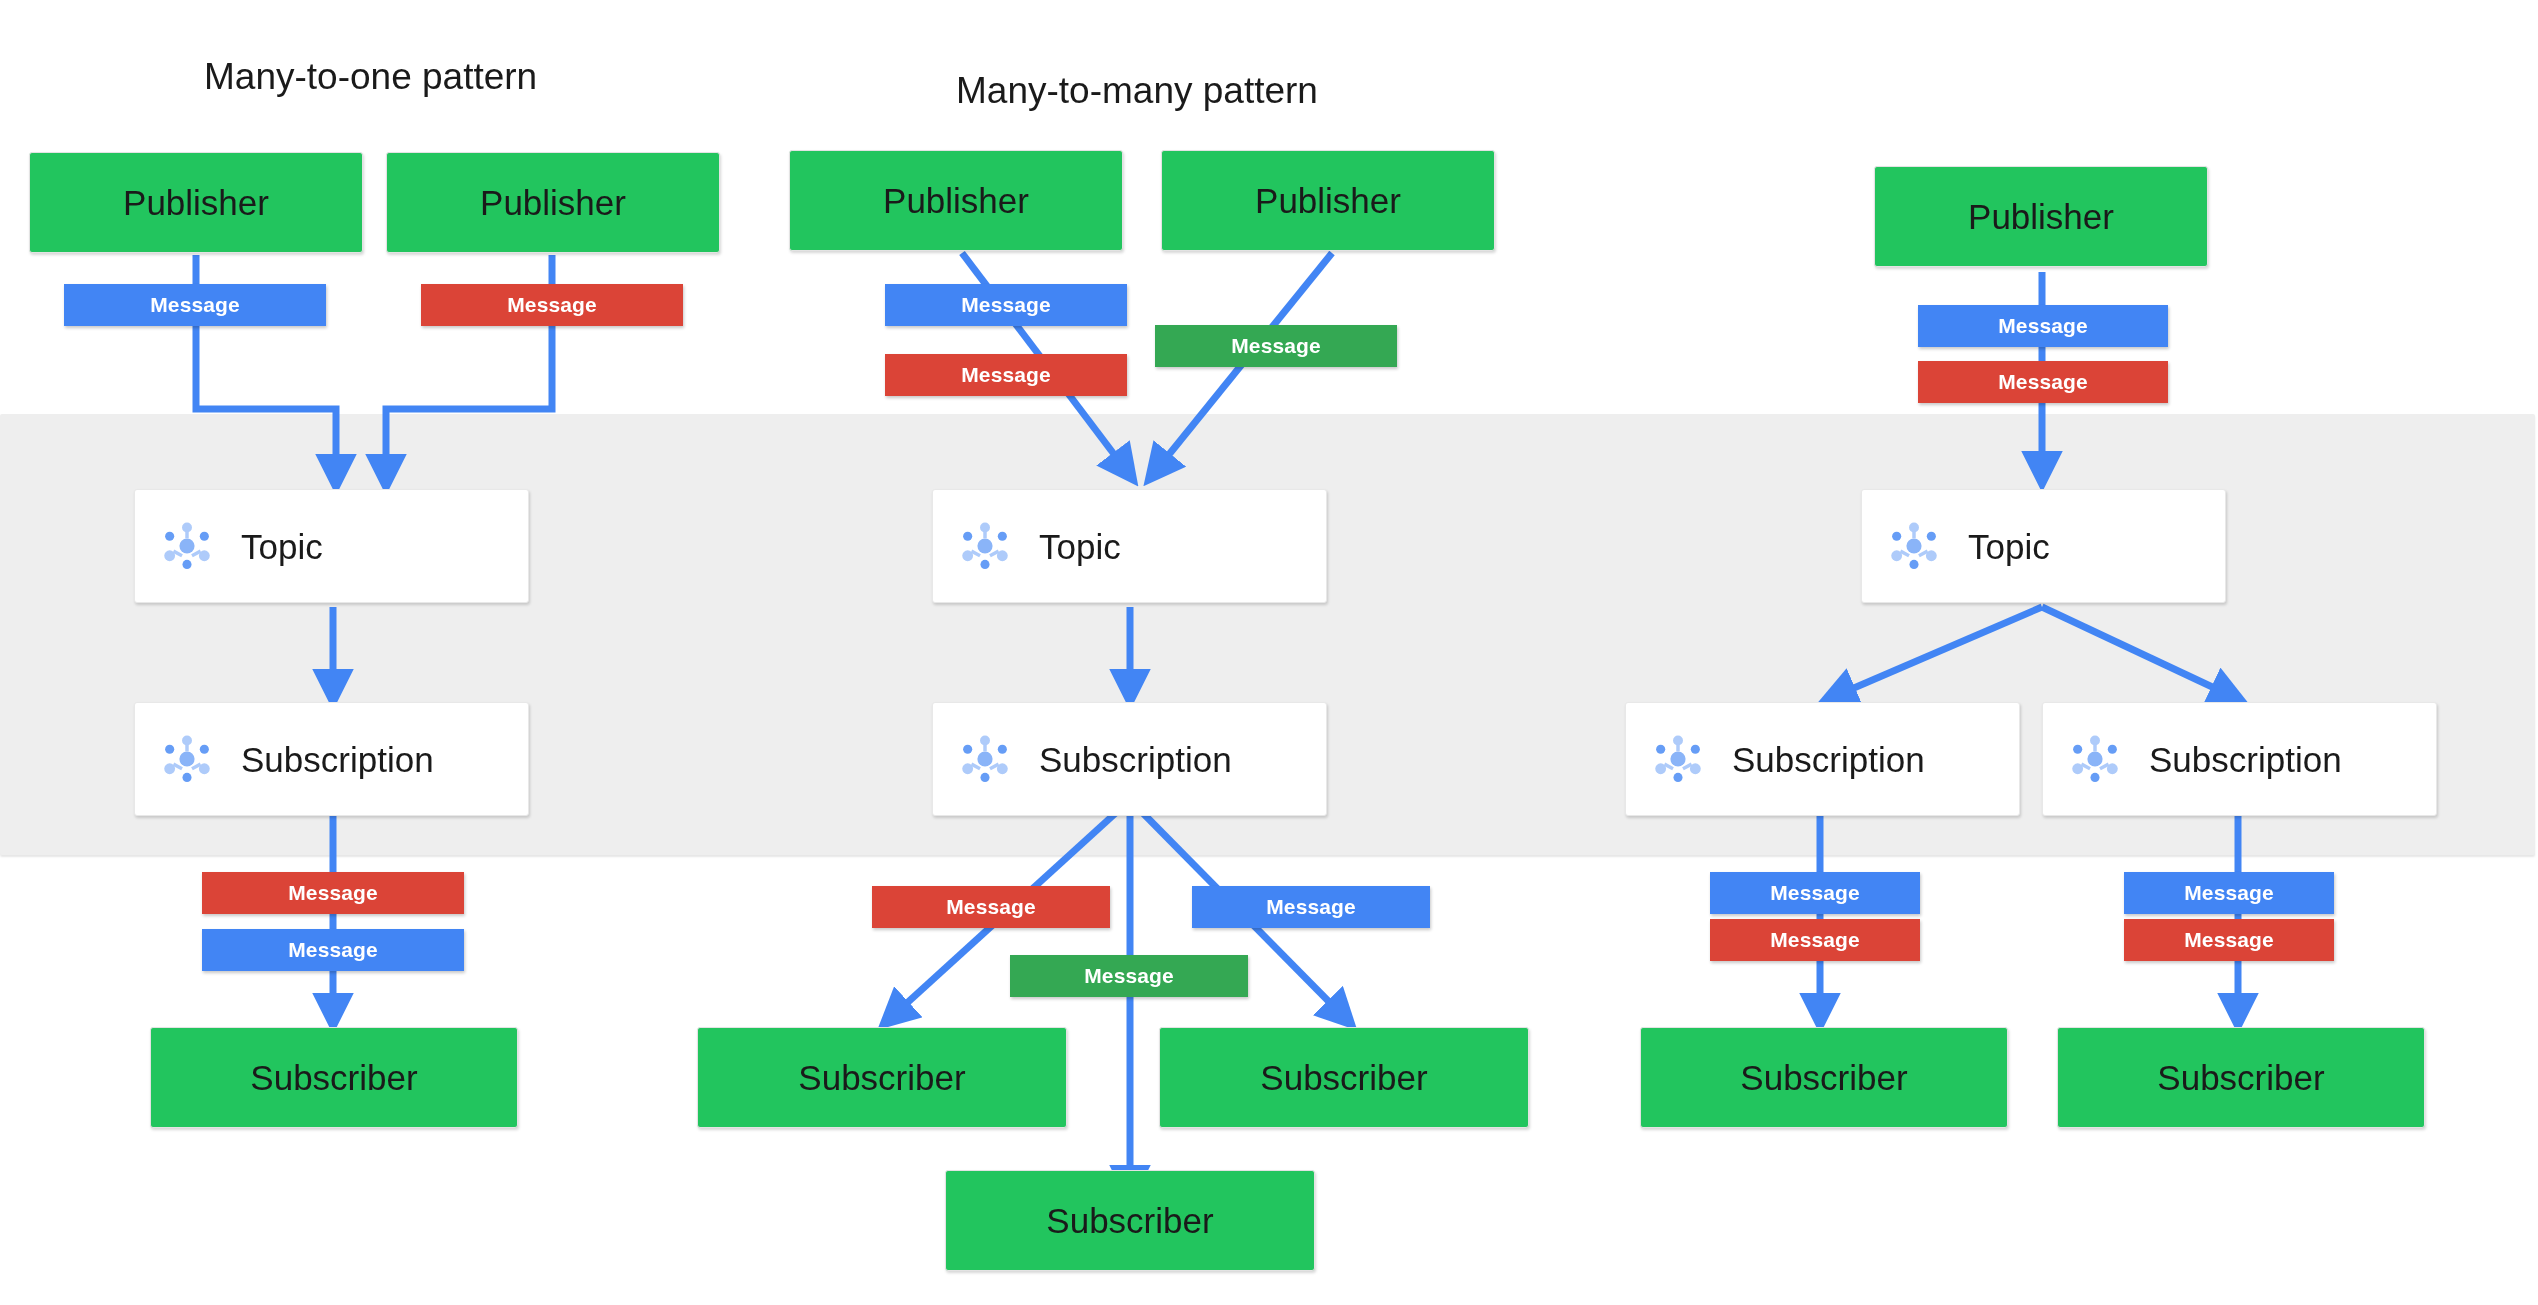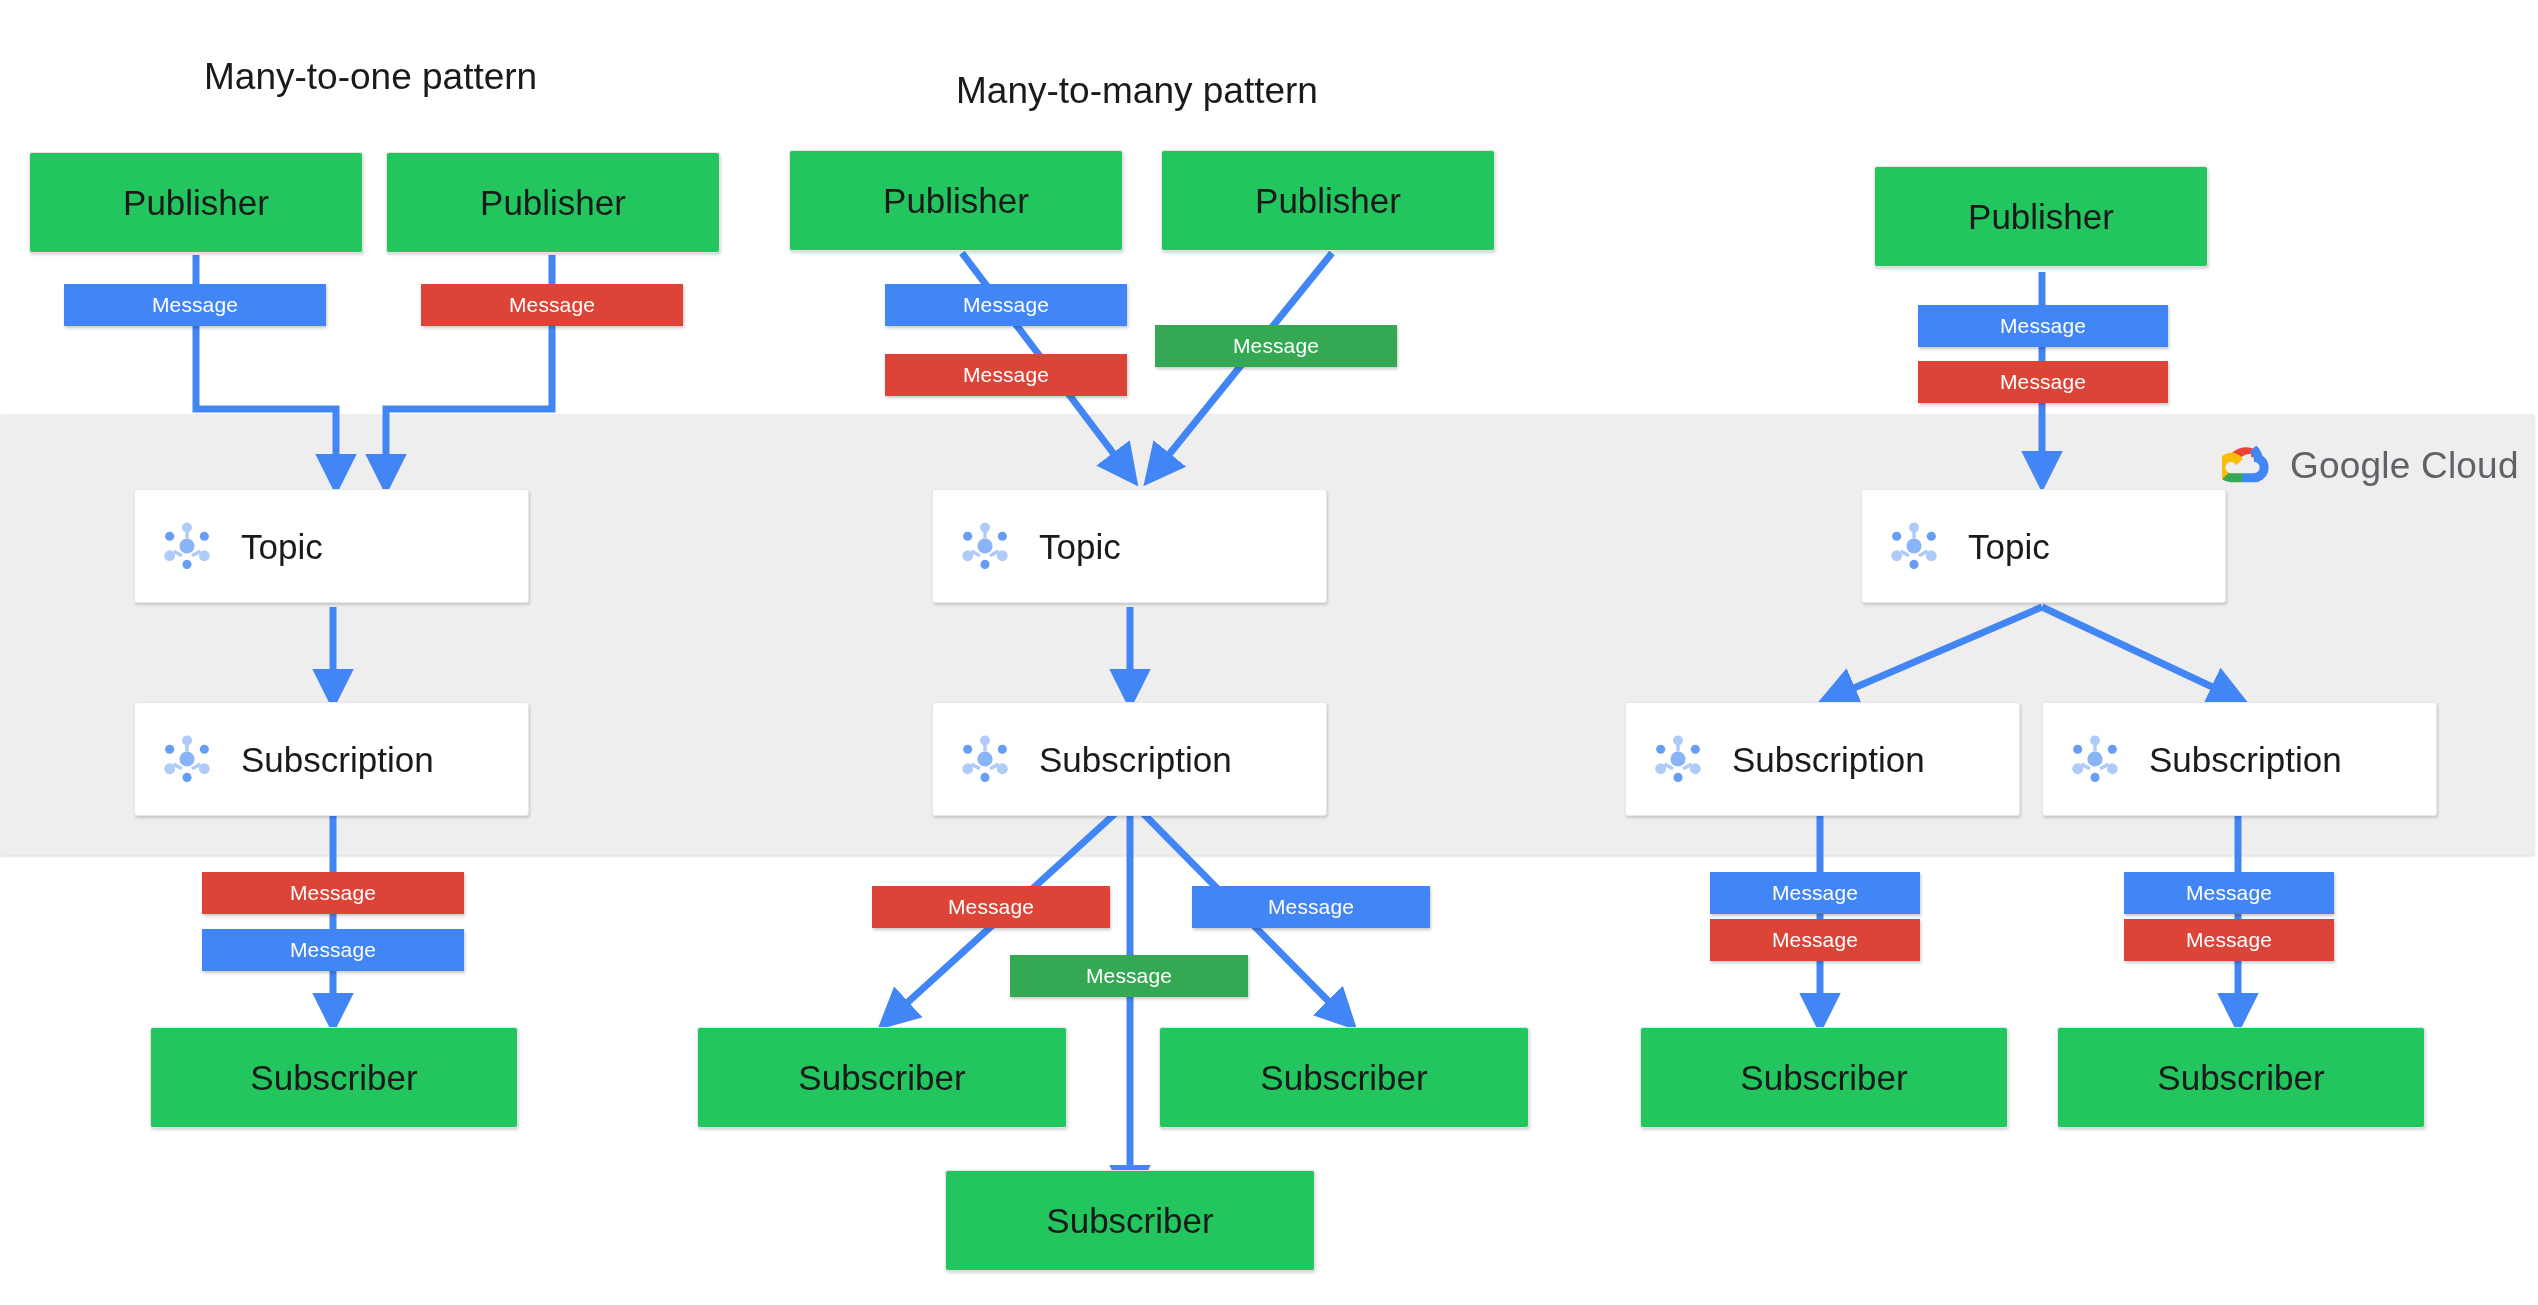--- a/index.html
+++ b/index.html
@@ -93,44 +93,35 @@
 
   
   .msg{
     position:absolute;
     box-sizing:border-box;
     display:flex;
     align-items:center;
     justify-content:center;
     color:#ffffff;
     font-size:21px;
-    font-weight:normal;
+    font-weight:bold;
     letter-spacing:0.1px;
     box-shadow:1px 2px 3px rgba(0,0,0,0.22);
   }
   .msg.blue{background:#4285f4;}
   .msg.red{background:#db4437;}
   .msg.green{background:#34a853;}
 </style>
 </head>
 <body>
 
 <div id="canvas">
 
   <div class="cloud-band"></div>
 
-  <div class="gc-logo">
-    <svg class="gc-mark" viewBox="0 0 48 48">
-      <path d="M29.4 15.6l1.6.03 4.4-4.4.22-1.87A19.8 19.8 0 0 0 8.7 13.9l3.7 5.2 4.6-0.6 3.3-3.3s3.9-2.9 9.1-2.9z" fill="#ea4335" transform="translate(-1,1) scale(0.95)"></path>
-      <path d="M40.2 13.9a19.8 19.8 0 0 0-6-9.7l-6.2 6.2a11 11 0 0 1 4.1 8.7v1.1a5.5 5.5 0 0 1 0 11h-11l-1.1 1.1v6.6l1.1 1.1h11a14.3 14.3 0 0 0 8.1-26.1z" fill="#4285f4" transform="translate(-1,1) scale(0.95)"></path>
-      <path d="M9.9 40h11V31.2h-11a5.4 5.4 0 0 1-2.3-.5l-1.6.5-4.4 4.4-.4 1.5A14.2 14.2 0 0 0 9.9 40z" fill="#34a853" transform="translate(-1,1) scale(0.95)"></path>
-      <path d="M9.9 11.4A14.3 14.3 0 0 0 1.3 37.1l6.4-6.4a5.5 5.5 0 1 1 7.2-7.2l6.4-6.4a14.2 14.2 0 0 0-11.4-5.7z" fill="#fbbc05" transform="translate(-1,1) scale(0.95)"></path>
-    </svg>
-    <span class="gc-text">Google Cloud</span>
-  </div>
 
   <svg id="edges" viewBox="0 0 2538 1305" xmlns="http://www.w3.org/2000/svg">
     <defs>
       <marker id="ah" viewBox="0 0 12 12" refX="9" refY="6" markerWidth="6" markerHeight="6" orient="auto-start-reverse">
         <path d="M0 0 L12 6 L0 12 z" fill="#4285f4"></path>
       </marker>
     </defs>
     <g fill="none" stroke="#4285f4" stroke-width="7" marker-end="url(#ah)">
 
       <path d="M196,255 L196,409 L336,409 L336,485"></path>

